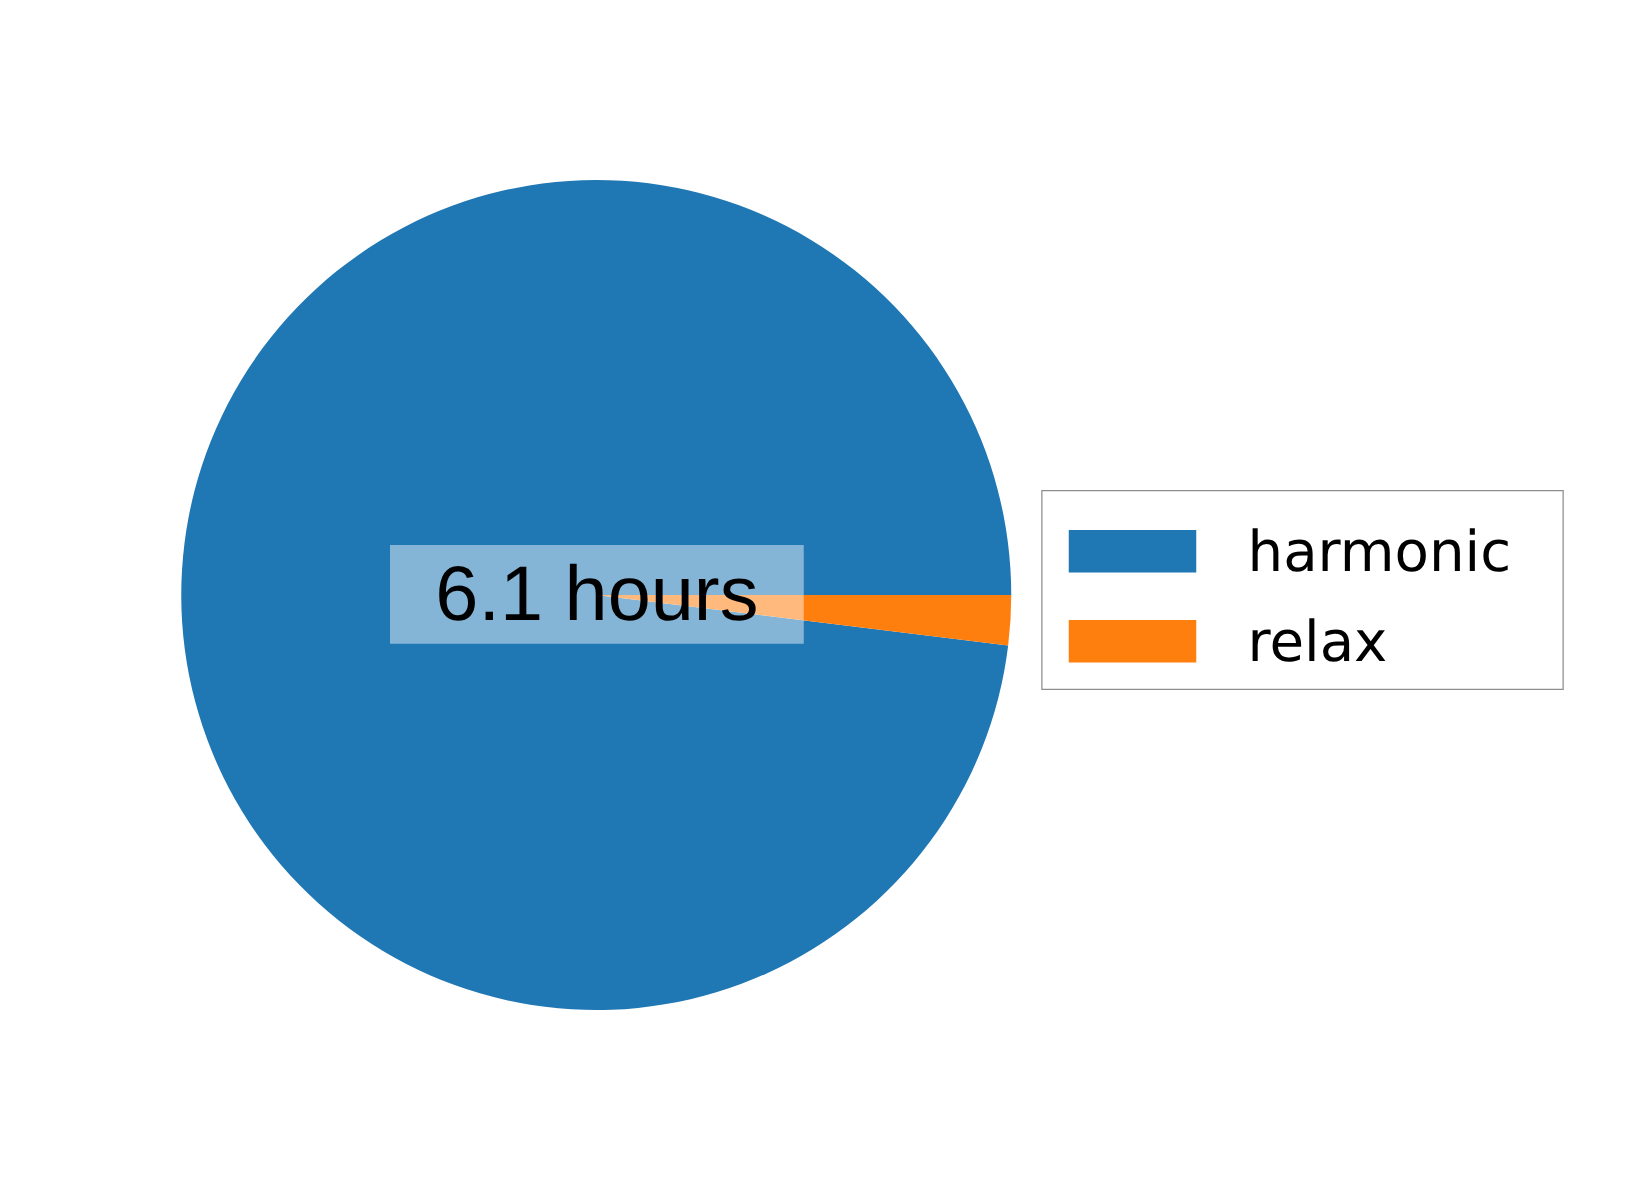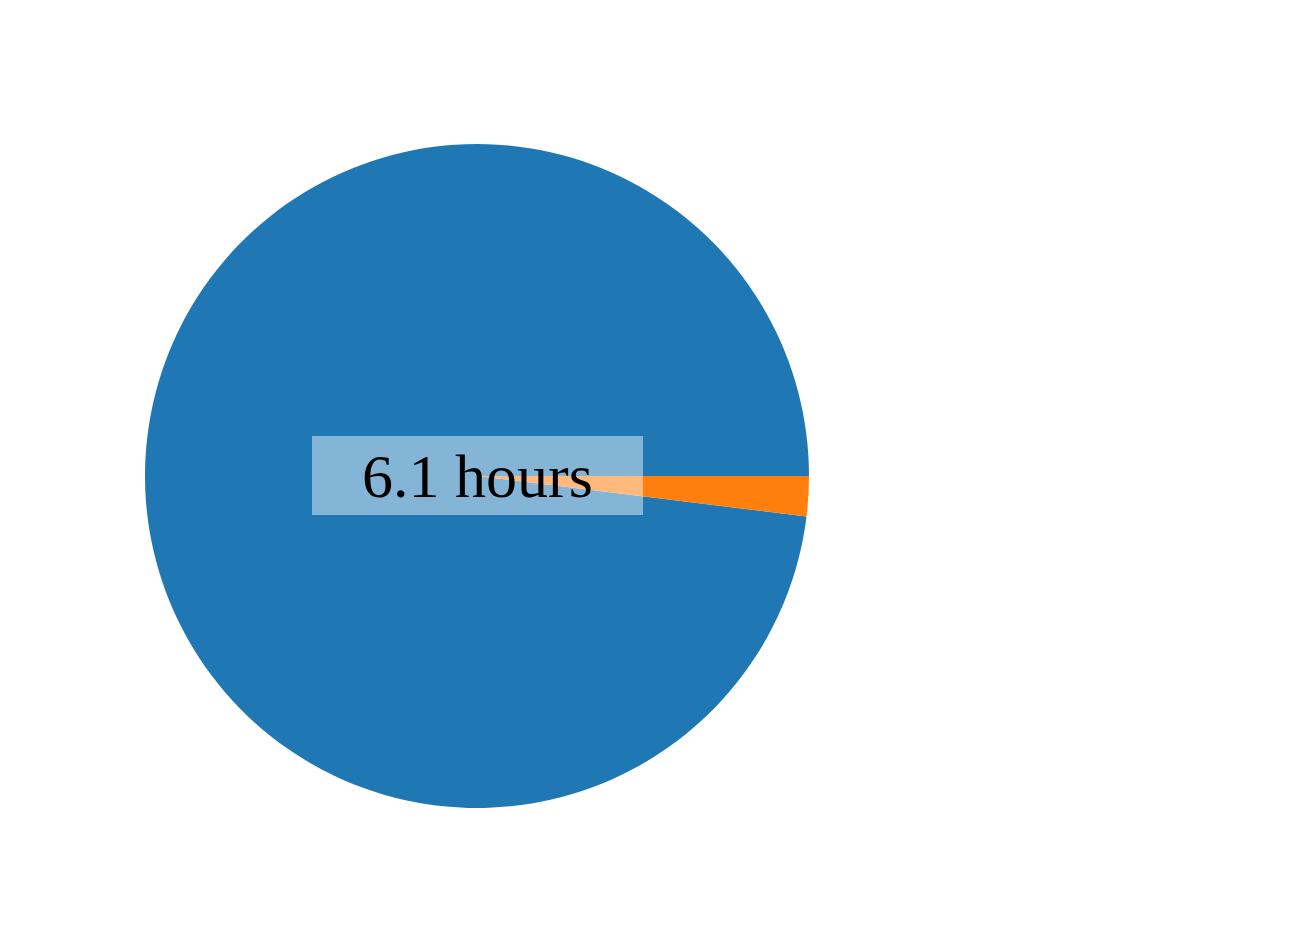--- a/index.html
+++ b/index.html
@@ -29,21 +29,21 @@
     position: absolute;
     left: 312px;
     top: 436px;
     width: 331px;
     height: 79px;
     display: flex;
     align-items: center;
     justify-content: center;
     background: rgba(255, 255, 255, 0.46);
     color: #000000;
-    font-family: Liberation Serif, serif;
+    font-family: Liberation Sans, sans-serif;
     font-size: 62px;
     line-height: 62px;
     letter-spacing: 0px;
     white-space: nowrap;
     box-sizing: border-box;
   }
   #legend-box {
     position: absolute;
     left: 833px;
     top: 392px;
@@ -87,14 +87,24 @@
     <g>
       <path id="wedge-harmonic" d="M 477 476 L 806.5253223449189 516.4606220105089 A 332 332 0 1 1 809 475.99999999999994 Z" fill="#1f77b4"></path>
       <path id="wedge-relax" d="M 477 476 L 809 476 A 332 332 0 0 1 806.5253223449189 516.4606220105089 Z" fill="#ff7f0e"></path>
     </g>
   </svg>
 
   <div class="wedge-label">
     <span>6.1 hours</span>
   </div>
 
+  <div id="legend-box">
+    <div class="legend-entry e0">
+      <span class="legend-swatch" id="sw0" style="background: rgb(31, 119, 180);"></span>
+      <span class="legend-text">harmonic</span>
+    </div>
+    <div class="legend-entry e1">
+      <span class="legend-swatch" id="sw1" style="background: rgb(255, 127, 14);"></span>
+      <span class="legend-text">relax</span>
+    </div>
+  </div>
 
 </div>
 
 </body></html>

